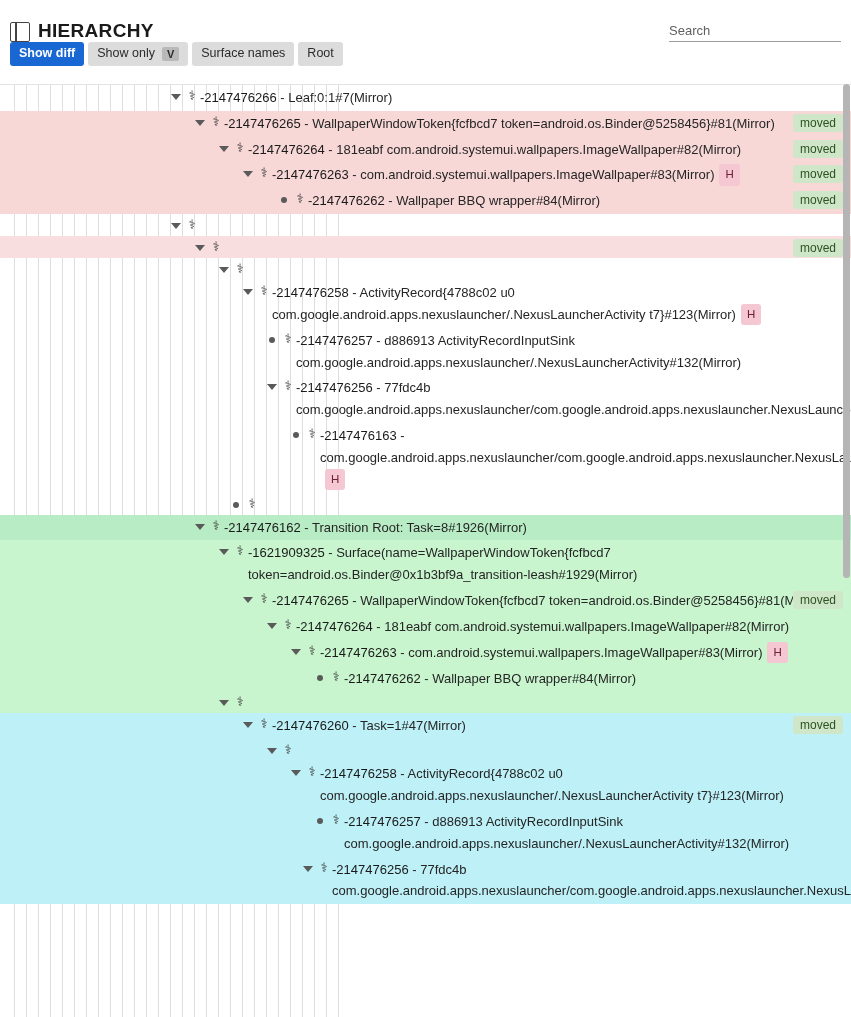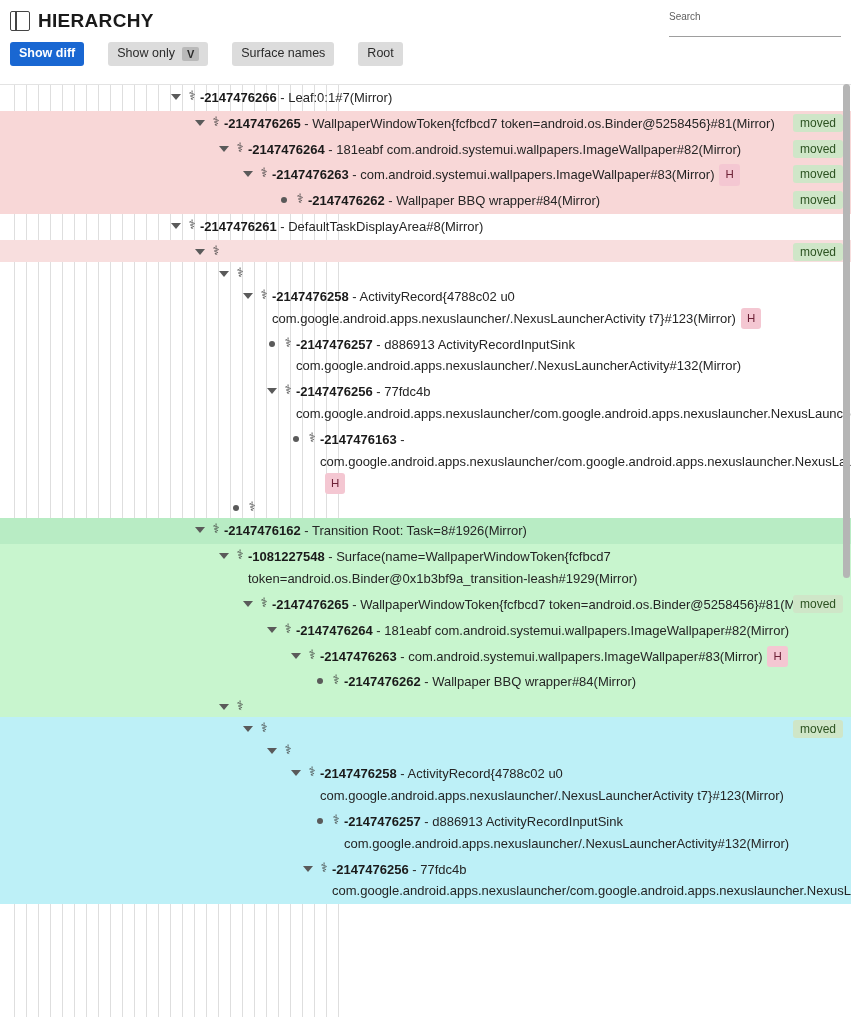--- a/index.html
+++ b/index.html
@@ -12,21 +12,21 @@
     width: 851px;
     height: 1017px;
     overflow: hidden;
     position: relative;
   }
 
   
   .header {
     height: 42px;
     display: flex;
-    align-items: center;
+    align-items: flex-end;
     padding: 0 10px;
     box-sizing: border-box;
   }
   .panel-icon {
     width: 18px;
     height: 18px;
     border: 1.8px solid #444;
     border-radius: 2px;
     position: relative;
     margin-right: 8px;
@@ -50,33 +50,33 @@
   }
   .search-wrap {
     margin-left: auto;
     width: 172px;
   }
   .search-input {
     width: 100%;
     border: none;
     border-bottom: 1px solid #9e9e9e;
     outline: none;
-    font-size: 10px;
+    font-size: 13px;
     font-family: "Liberation Sans", sans-serif;
     color: #0f172a;
-    padding: 2px 0 14px 0;
+    padding: 2px 0 3px 0;
     background: transparent;
   }
   .search-input::placeholder { color: #5f5f5f; }
 
   
   .toolbar {
     display: flex;
     align-items: center;
-    gap: 24px;
+    gap: 4px;
     padding: 0 10px 8px 10px;
   }
   .btn {
     font-size: 12.5px;
     font-family: "Liberation Sans", sans-serif;
     border: none;
     border-radius: 3px;
     padding: 5px 9px;
     cursor: pointer;
     background: #dcdcdc;
@@ -170,21 +170,21 @@
     line-height: 18px;
     text-align: center;
   }
   .label {
     flex: 1 1 auto;
     line-height: 1.68;
     padding-right: 4px;
   }
   .id {
     color: #1a1a1a;
-    font-weight: bold;
+    font-weight: normal;
   }
   .rest { color: #252525; }
   .hbadge {
     display: inline-block;
     background: #f4c7d2;
     color: #6d2136;
     border-radius: 3px;
     font-size: 11.5px;
     padding: 1px 6px;
     margin-left: 5px;
@@ -308,21 +308,20 @@
       <div class="indent" style="width: 276px;"></div>
       <div class="twisty dot"></div>
       <div class="pin">⚕</div>
       <div class="label"><span class="id">-2147476262</span><span class="rest"> - Wallpaper BBQ wrapper#84(Mirror)</span></div>
       <div class="moved">moved</div>
     </div>
     <div class="row ">
       <div class="indent" style="width: 168px;"></div>
       <div class="twisty down"></div>
       <div class="pin">⚕</div>
-      <div class="label"><span class="id">-2147476261</span><span class="rest"> - DefaultTaskDisplayArea#8(Mirror)</span></div>
     </div>
     <div class="row pinkish">
       <div class="indent" style="width: 192px;"></div>
       <div class="twisty down"></div>
       <div class="pin">⚕</div>
       <div class="moved">moved</div>
     </div>
     <div class="row ">
       <div class="indent" style="width: 216px;"></div>
       <div class="twisty down"></div>
@@ -360,21 +359,21 @@
     <div class="row added">
       <div class="indent" style="width: 192px;"></div>
       <div class="twisty down"></div>
       <div class="pin">⚕</div>
       <div class="label"><span class="id">-2147476162</span><span class="rest"> - Transition Root: Task=8#1926(Mirror)</span></div>
     </div>
     <div class="row added2">
       <div class="indent" style="width: 216px;"></div>
       <div class="twisty down"></div>
       <div class="pin">⚕</div>
-      <div class="label"><span class="id">-1081227548</span><span class="rest"> - Surface(name=WallpaperWindowToken{fcfbcd7 token=android.os.Binder@0x1b3bf9a_transition-leash#1929(Mirror)</span></div>
+      <div class="label"><span class="id">-1621909325</span><span class="rest"> - Surface(name=WallpaperWindowToken{fcfbcd7 token=android.os.Binder@0x1b3bf9a_transition-leash#1929(Mirror)</span></div>
     </div>
     <div class="row added2">
       <div class="indent" style="width: 240px;"></div>
       <div class="twisty down"></div>
       <div class="pin">⚕</div>
       <div class="label"><span class="id">-2147476265</span><span class="rest"> - WallpaperWindowToken{fcfbcd7 token=android.os.Binder@5258456}#81(Mirror)</span></div>
       <div class="moved">moved</div>
     </div>
     <div class="row added2">
       <div class="indent" style="width: 264px;"></div>
@@ -396,20 +395,21 @@
     </div>
     <div class="row added2">
       <div class="indent" style="width: 216px;"></div>
       <div class="twisty down"></div>
       <div class="pin">⚕</div>
     </div>
     <div class="row cyan">
       <div class="indent" style="width: 240px;"></div>
       <div class="twisty down"></div>
       <div class="pin">⚕</div>
+      <div class="label"><span class="id">-2147476260</span><span class="rest"> - Task=1#47(Mirror)</span></div>
       <div class="moved">moved</div>
     </div>
     <div class="row cyan">
       <div class="indent" style="width: 264px;"></div>
       <div class="twisty down"></div>
       <div class="pin">⚕</div>
     </div>
     <div class="row cyan">
       <div class="indent" style="width: 288px;"></div>
       <div class="twisty down"></div>

